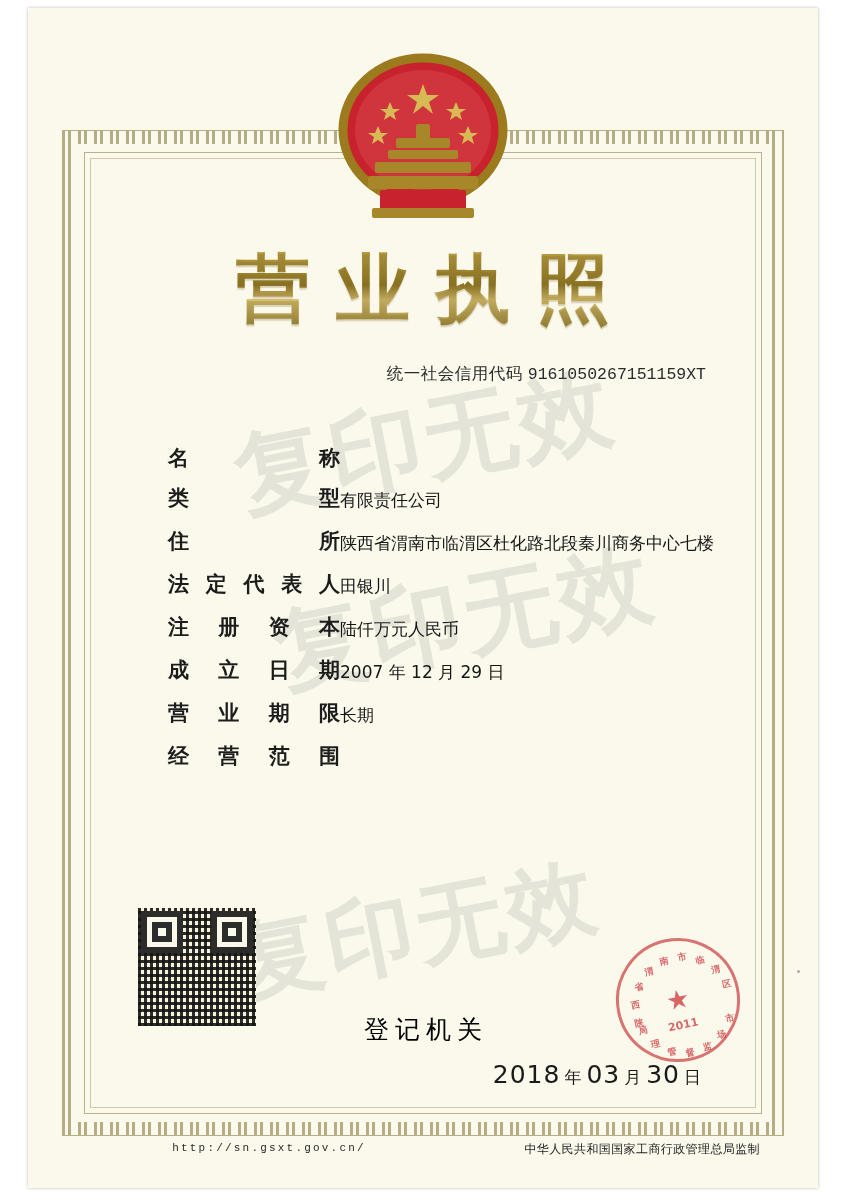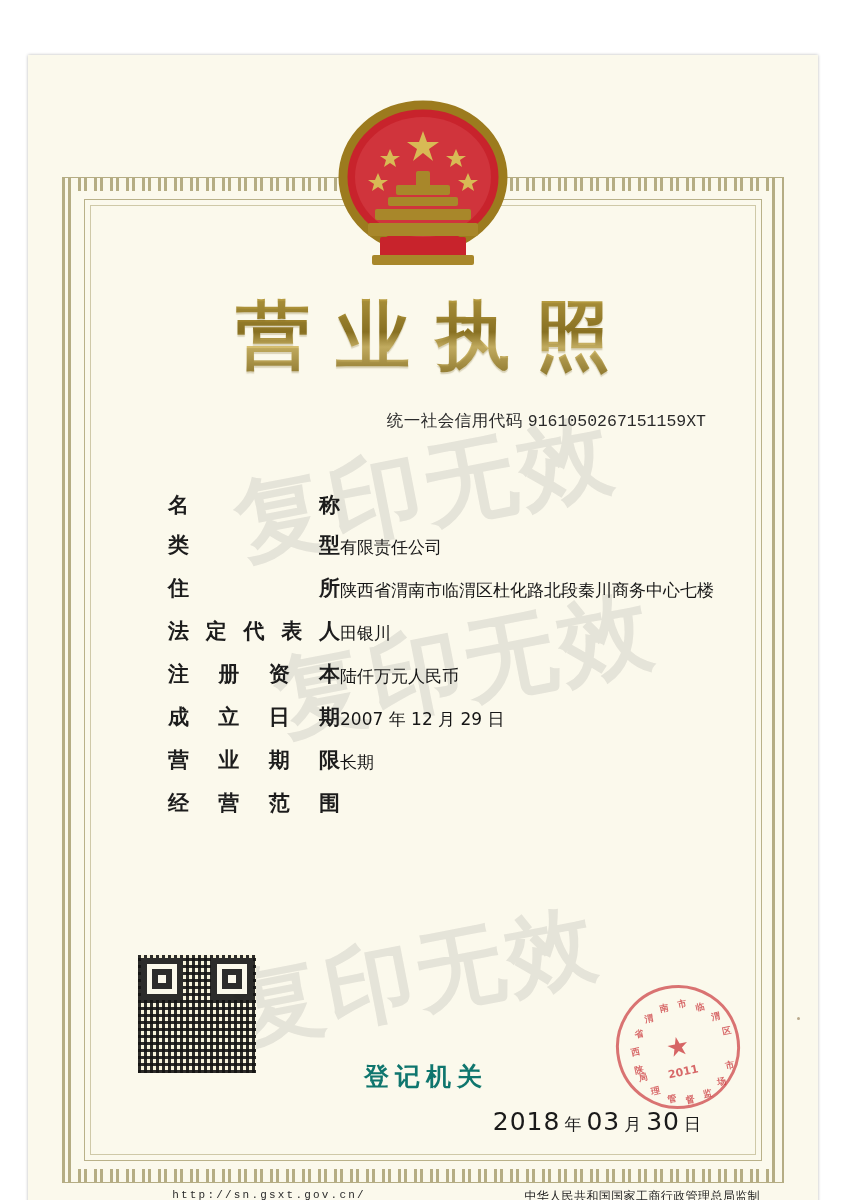--- a/index.html
+++ b/index.html
@@ -11,21 +11,20 @@
     width: 848px;
     height: 1200px;
     font-family: "Liberation Sans", sans-serif;
     overflow: hidden;
   }
   .page {
     position: relative;
     width: 848px;
     height: 1024px;
     background: #ffffff;
-    margin-top: 47px;
   }
   
   .cert {
     position: absolute;
     left: 28px;
     top: 8px;
     width: 790px;
     height: 1180px;
     background: #fbf9ec;
     box-shadow: 0 0 3px rgba(0,0,0,0.28);
@@ -202,22 +201,22 @@
   .qr::after  { right: 3px; top: 3px; }
 
   
   .authority {
     position: absolute;
     left: 0; right: 0;
     top: 1005px;
     text-align: center;
     font-family: "DejaVu Serif", serif;
     font-size: 25px;
-    font-weight: bold;
-    color: #0f766e;
+    font-weight: normal;
+    color: #000000;
     letter-spacing: 6px;
     text-indent: 6px;
   }
 
   
   .seal {
     position: absolute;
     left: 588px;
     top: 930px;
     width: 118px;

